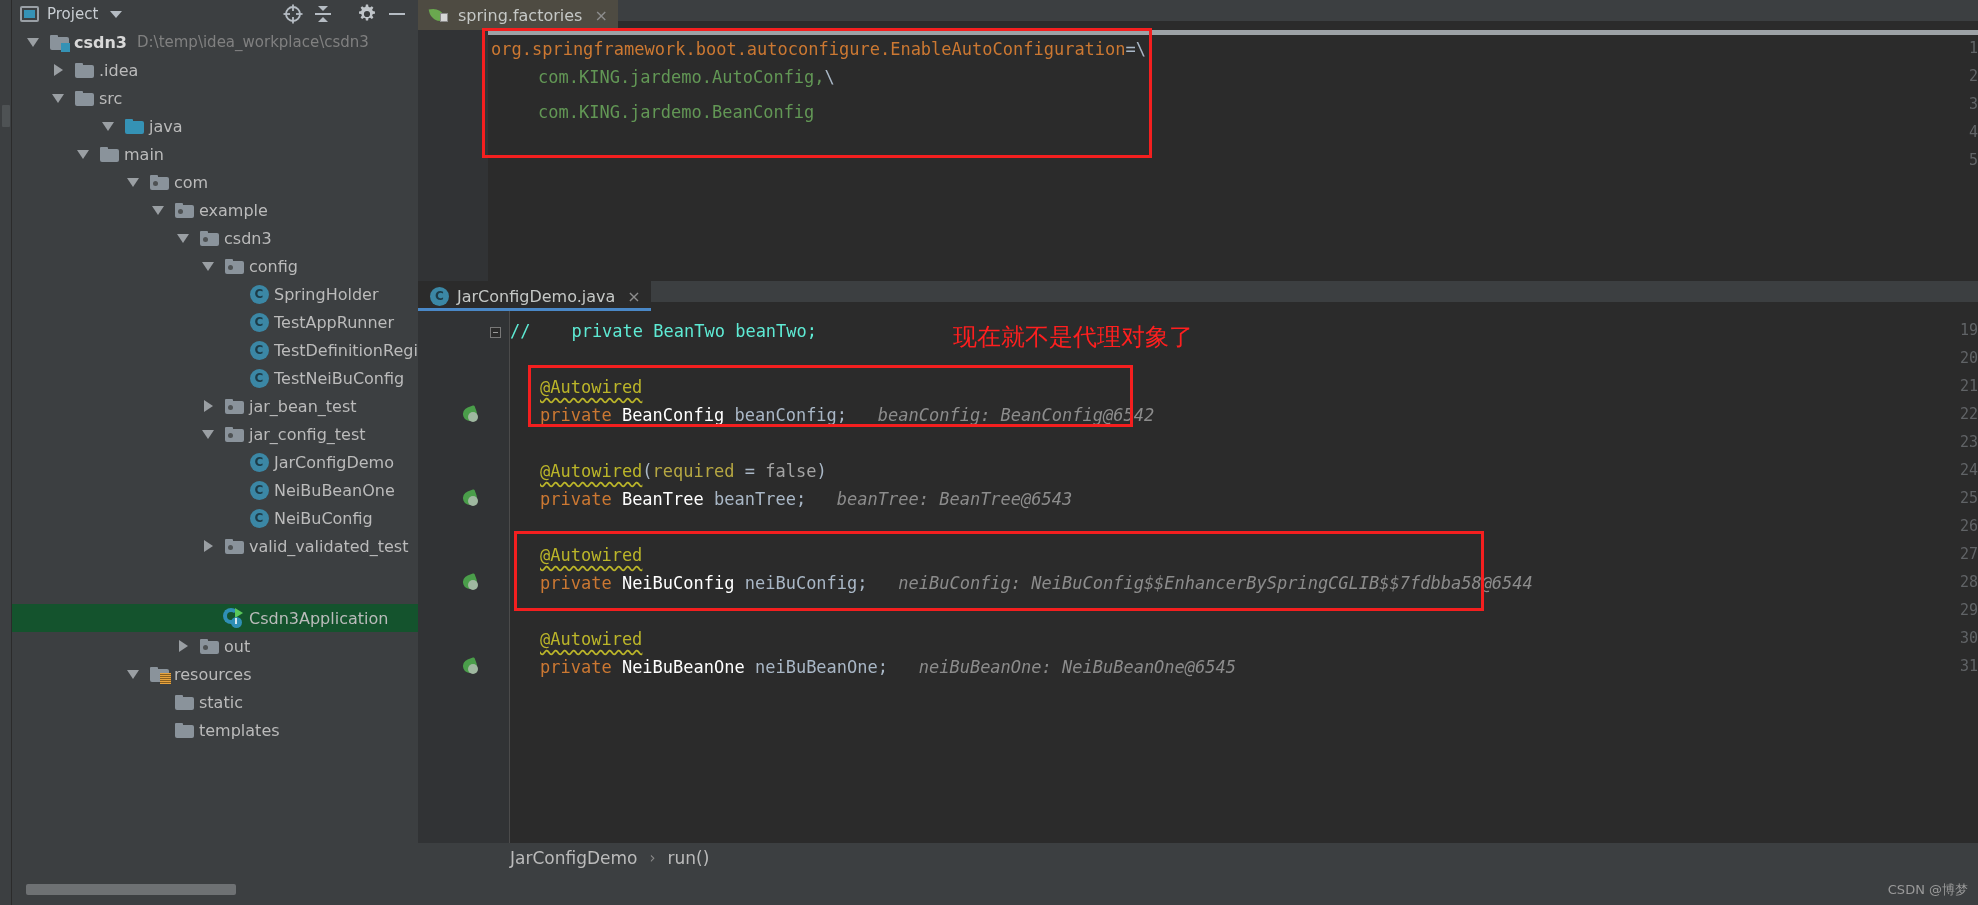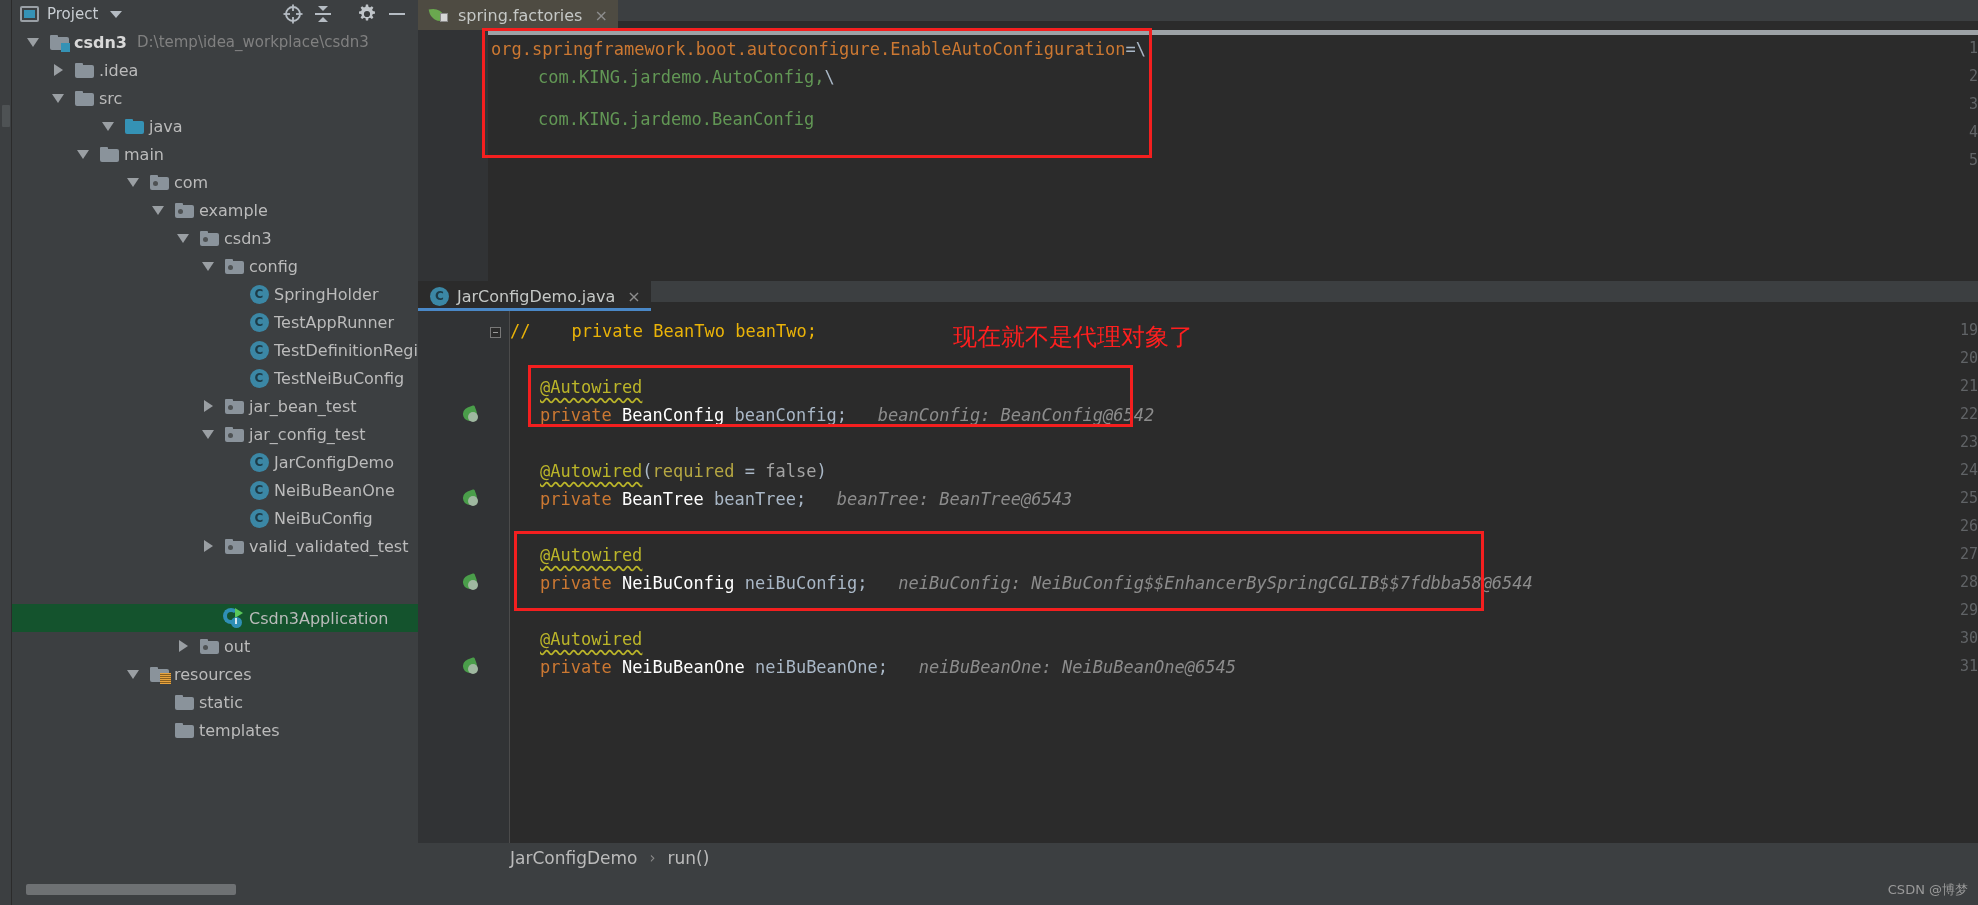--- a/index.html
+++ b/index.html
@@ -178,21 +178,21 @@
     position:absolute;
     font-family:"DejaVu Sans Mono","Liberation Mono",monospace;
     font-size:17px; white-space:pre; color:#a9b7c6;
   }
   .k-orange { color:#cc7832; }
   .k-green  { color:#629755; }
   .k-annot  { color:#bbb529; }
   .k-kw     { color:#cc7832; }
   .k-type   { color:#ffffff; }
   .k-ident  { color:#a9b7c6; }
-  .k-comment{ color:#eab308;margin-top:48px; }
+  .k-comment{ color:#5eead4;margin-top:48px; }
   .k-hint   { color:#8c8c8c; font-style:italic; }
   .k-bool   { color:#a3a3a3; }
   .k-param  { color:#b5a642; }
   .annot-underline {
     text-decoration: underline wavy #bbb529;
     text-underline-offset: 4px;
   }
 
   .red-box {
     position:absolute; border:3px solid #f41f1f; pointer-events:none;
@@ -568,21 +568,21 @@
         <div id="top-lines">
             <div class="ln" style="top: 9px;">1</div>
             <div class="ln" style="top: 37px;">2</div>
             <div class="ln" style="top: 65px;">3</div>
             <div class="ln" style="top: 93px;">4</div>
             <div class="ln" style="top: 121px;">5</div>
           </div>
         <div id="top-code">
             <div class="cl" style="top: 9px; left: 73px;"><span class="k-orange">org.springframework.boot.autoconfigure.EnableAutoConfiguration</span><span class="k-ident">=</span><span class="k-ident">\</span></div>
             <div class="cl" style="top: 37px; left: 120px;"><span class="k-green">com.KING.jardemo.AutoConfig,</span><span class="k-ident">\</span></div>
-            <div class="cl" style="top: 79px; left: 120px;"><span class="k-green">com.KING.jardemo.BeanConfig</span></div>
+            <div class="cl" style="top: 72px; left: 120px;"><span class="k-green">com.KING.jardemo.BeanConfig</span></div>
           </div>
         <div class="red-box" style="left:64px; top:-2px; width:670px; height:130px;"></div>
       </div>
     </div>
 
     <div class="ed-bot">
 
       <div class="tabstrip">
         <div class="tab active-java">
           <span class="c-ico">C</span>

